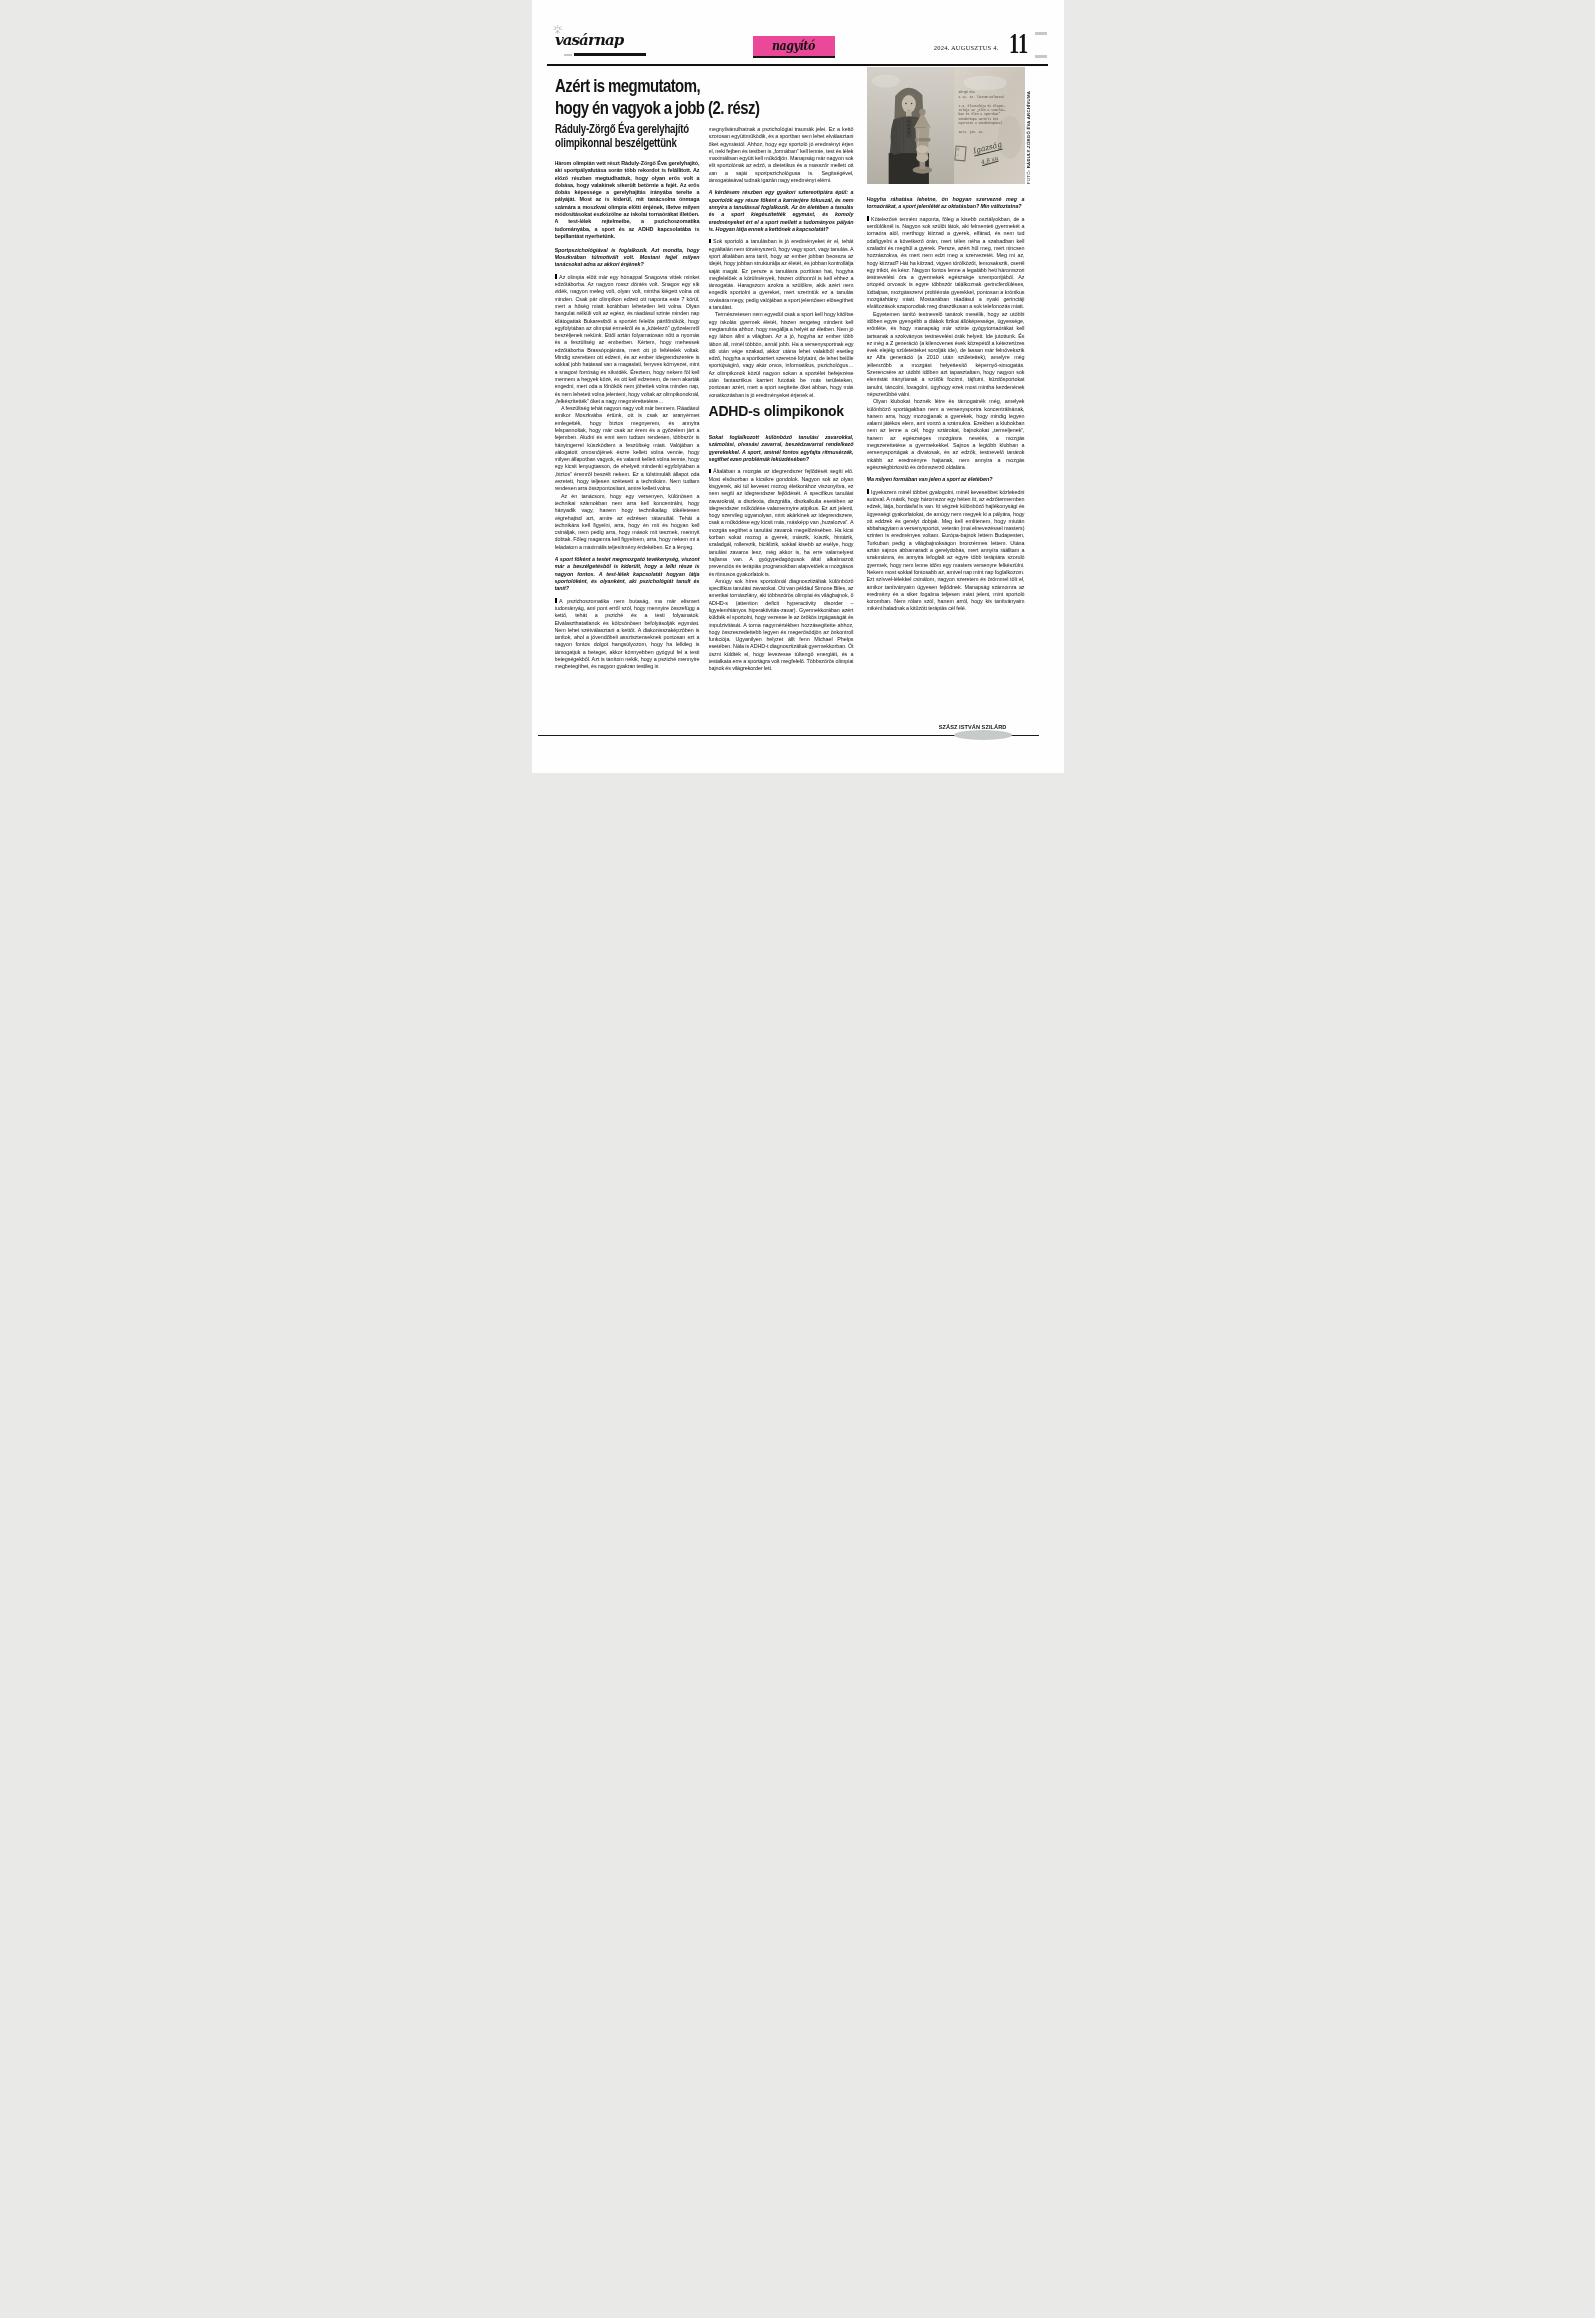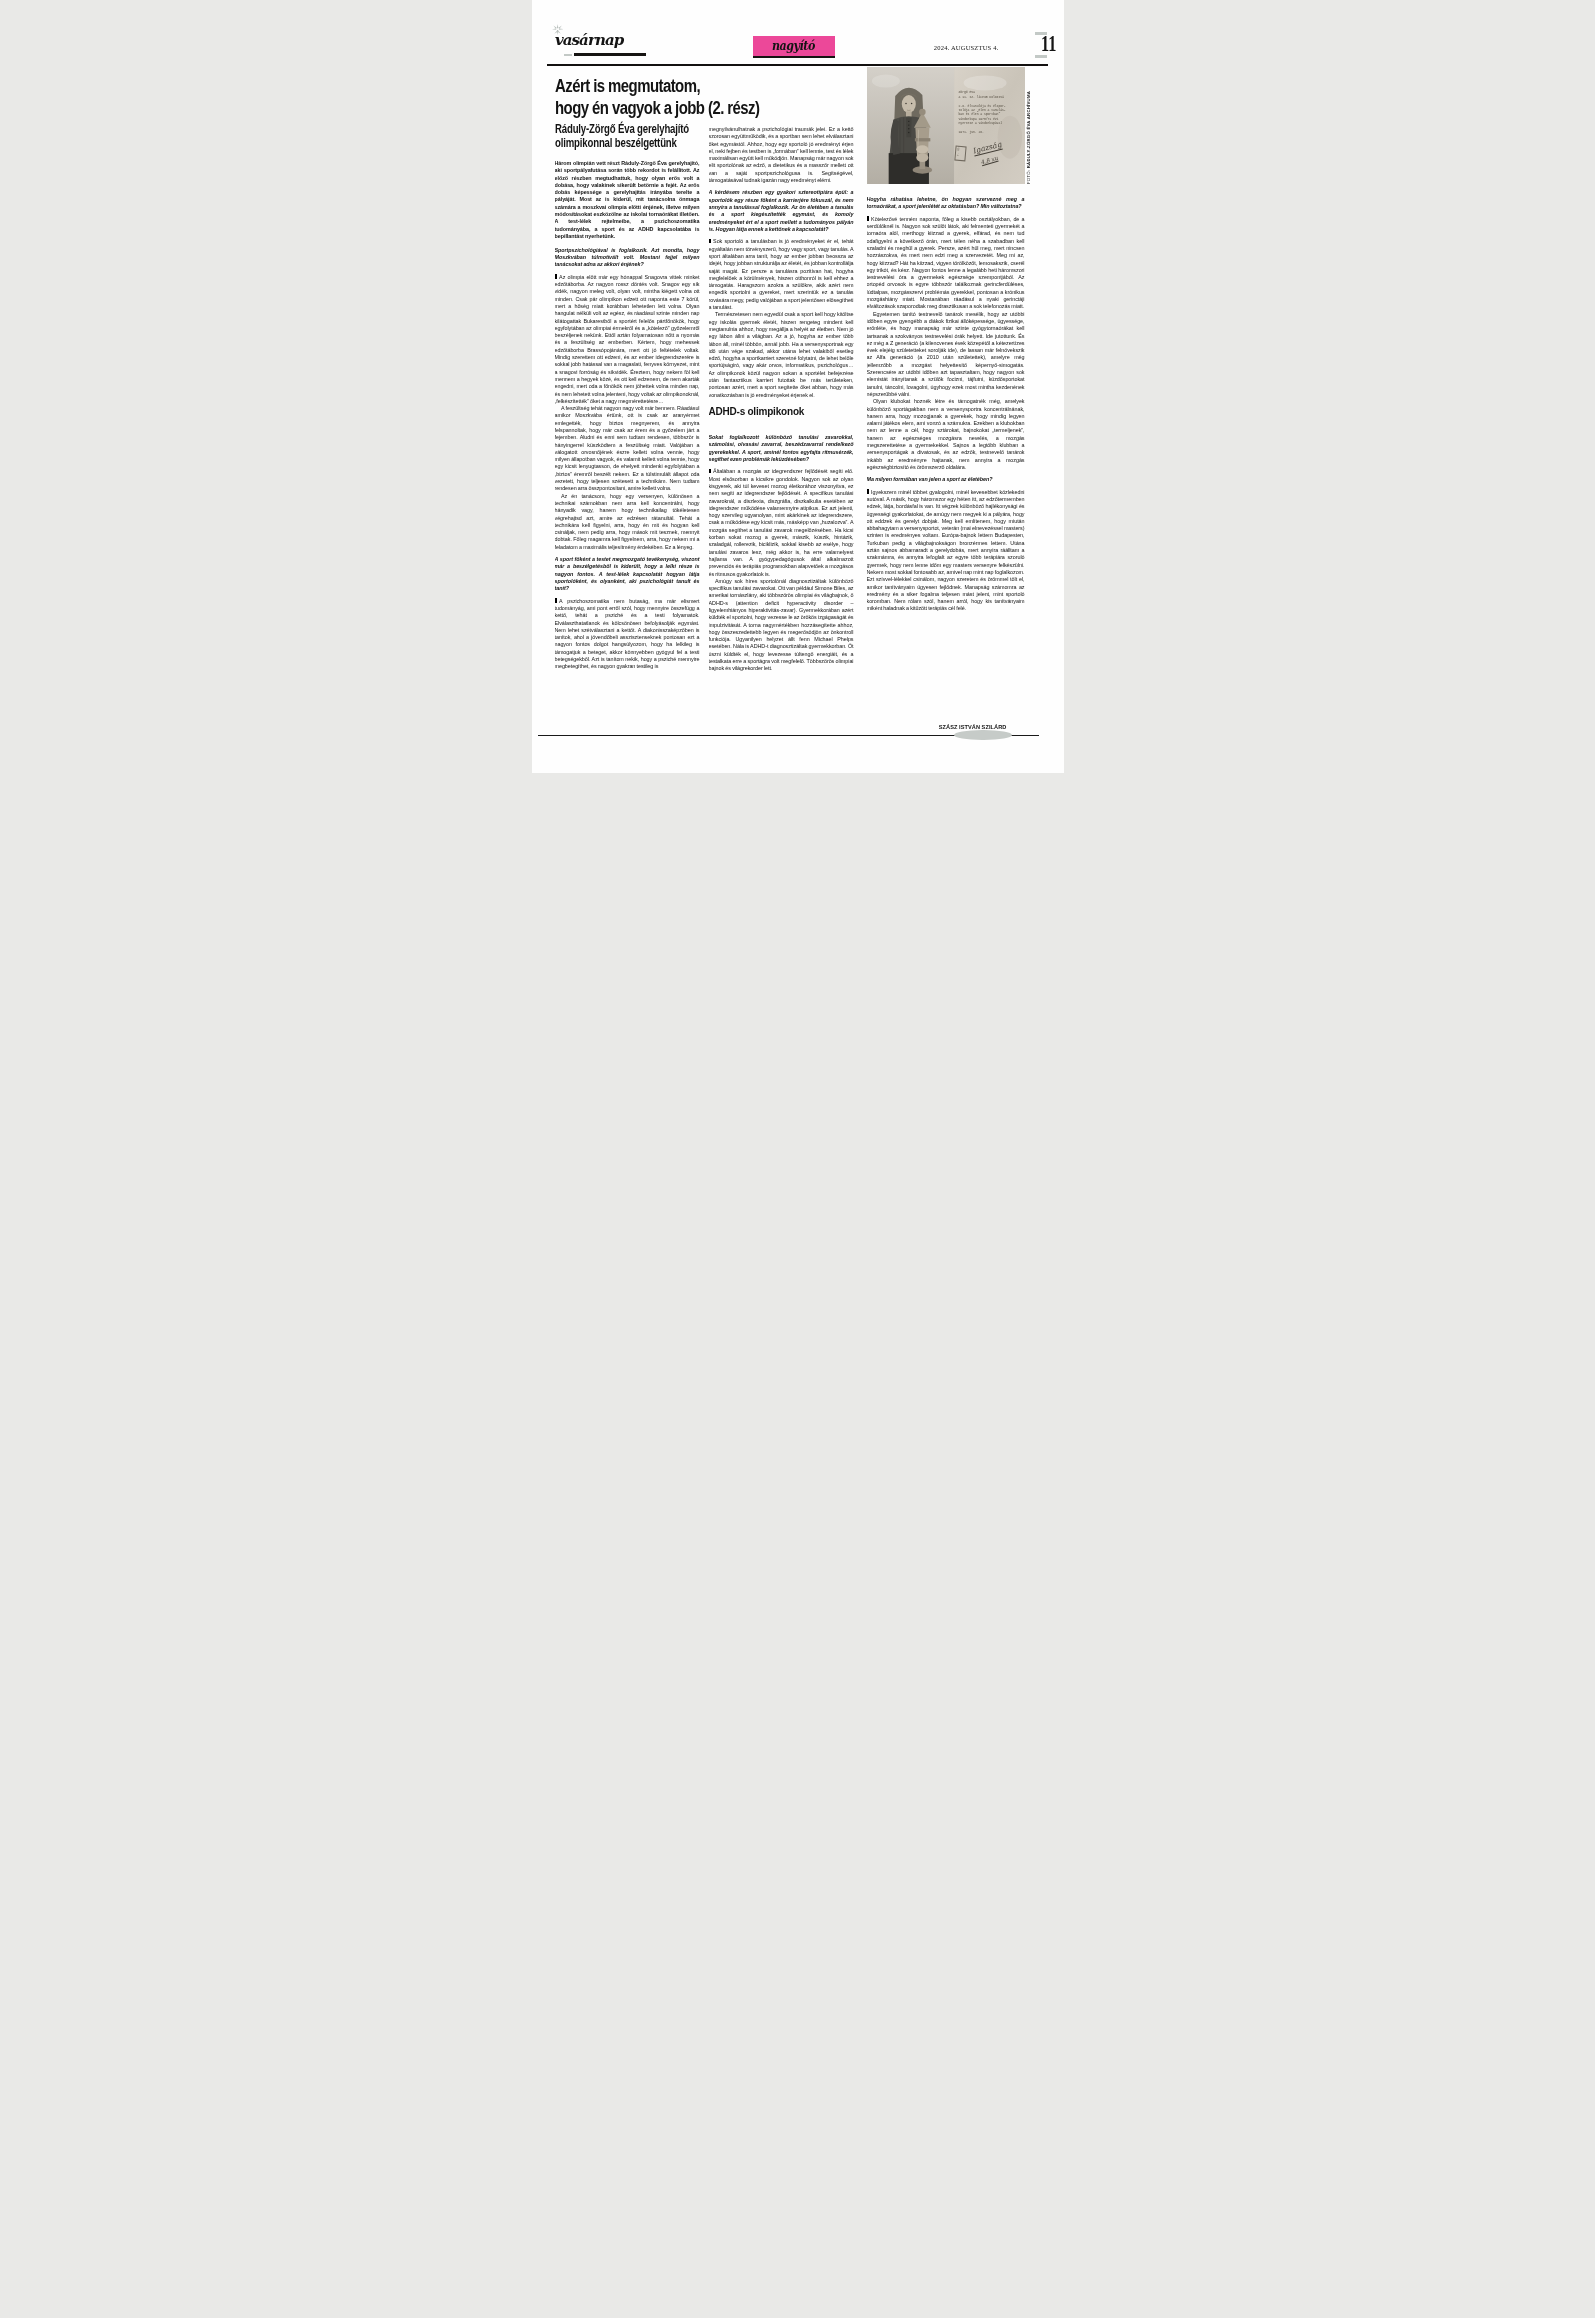--- a/index.html
+++ b/index.html
@@ -12,21 +12,21 @@
   .sunburst{position:absolute;left:20.6px;top:24px;width:11.2px;height:11.2px;}
   .logo-bar{position:absolute;left:42px;top:53px;width:72px;height:2.8px;background:#161412;}
   .logo-sq{position:absolute;left:32px;top:54px;width:8px;height:2.3px;background:#c3c9c6;}
   .section-box{position:absolute;left:221px;top:36px;width:82px;height:19.6px;background:#ec4899;
         border-bottom:2.8px solid #161412;text-align:center;}
   .section-box span{display:inline-block;font-family:"DejaVu Serif",serif;font-style:italic;
         font-weight:700;font-size:12.6px;line-height:19.6px;letter-spacing:-0.5px;transform:scaleX(.88);}
   .dateline{position:absolute;left:383px;top:44px;width:84px;text-align:right;
         font-family:"Liberation Serif",serif;font-size:6.5px;letter-spacing:0.2px;}
   .pagenum{position:absolute;left:477px;top:31px;font-family:"Liberation Serif",serif;
-        font-weight:700;font-size:24px;line-height:24px;margin-left:32px;}
+        font-weight:700;font-size:30px;line-height:24px;}
   .pagenum span{display:inline-block;transform:scaleX(.68);transform-origin:left top;}
   .gbar{position:absolute;width:12.6px;height:3.3px;background:#c3c9c6;}
   .gbar.top{left:503px;top:32px;} .gbar.bot{left:503px;top:55px;}
   .masthead-rule{position:absolute;left:15.4px;top:64px;width:501px;height:2.3px;background:#131110;}
   
   .article{position:absolute;left:6px;top:67px;width:501px;height:701px;}
   .headline{position:absolute;left:17px;top:8.4px;width:304px;font-weight:700;
         font-size:18.7px;line-height:21.5px;letter-spacing:-0.7px;white-space:nowrap;}
   .headline>div{transform:scaleX(.8);transform-origin:left top;}
   .subhead{position:absolute;left:17px;top:56px;width:196px;font-weight:700;
@@ -34,21 +34,21 @@
   .subhead>div{transform:scaleX(.8);transform-origin:left top;}
   .col{position:absolute;font-size:5.4px;line-height:7.3px;text-align:justify;
        letter-spacing:-0.05px;word-spacing:-0.2px;overflow:hidden;}
   .col1{left:17px;top:93px;width:145px;height:573px;}
   .col2{left:171px;top:59px;width:145px;height:608px;}
   .col3{left:329px;top:124px;width:158px;height:540px;display:flex;flex-direction:column;}
   .col p{margin:0;}
   .lead{font-weight:700;margin-bottom:6.5px !important;}
   .question{font-weight:700;font-style:italic;margin:5.1px 0 5.1px 0 !important;}
   .indent{text-indent:6.5px;}
-  .sec-heading{font-size:10px;font-weight:700;letter-spacing:-0.2px;margin:7px 0 17px 0;line-height:11.2px;}
+  .sec-heading{font-size:14px;font-weight:700;letter-spacing:-0.2px;margin:7px 0 17px 0;line-height:11.2px;}
   .qmark{display:inline-block;width:2.3px;height:4.7px;background:#000;margin-right:2.3px;}
   .byline{margin-top:auto;text-align:right;padding-right:18px;font-weight:700;
           font-size:5.6px;letter-spacing:0.1px;}
   .bottom-rule{position:absolute;left:0;top:668px;width:501px;height:0.9px;background:#1a1a1a;z-index:1;}
   .rule-ellipse{position:absolute;left:416px;top:663px;width:58px;height:10.3px;
           background:#c6cbc8;border-radius:50%;z-index:2;}
   
   .photo{position:absolute;left:329px;top:0px;width:158px;height:117px;background:#c9c5bd;overflow:hidden;}
   .photo svg{position:absolute;left:0;top:0;}
   .typed{position:absolute;left:92px;top:23.4px;width:64px;font-family:"Liberation Mono",monospace;

